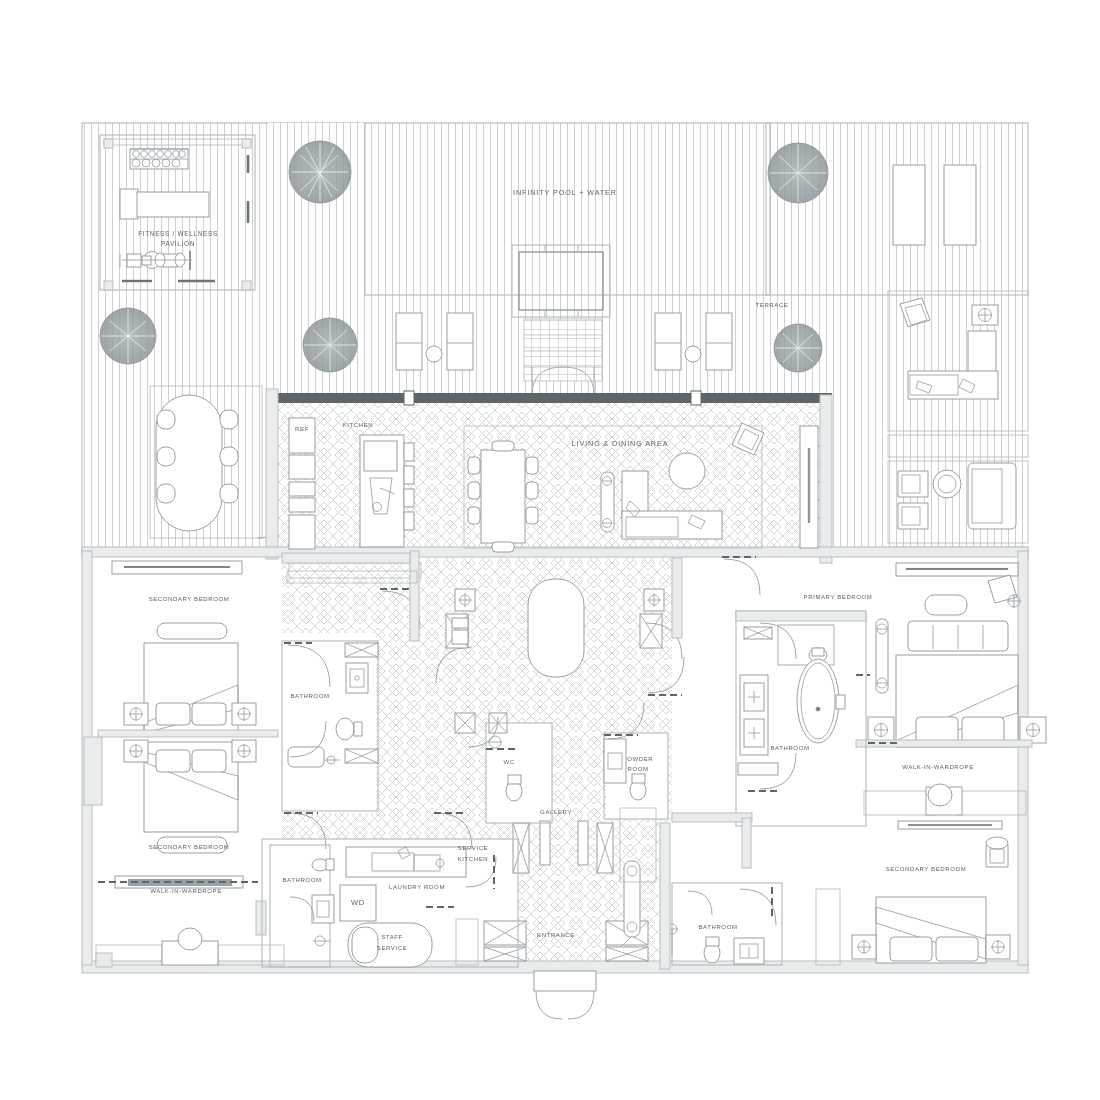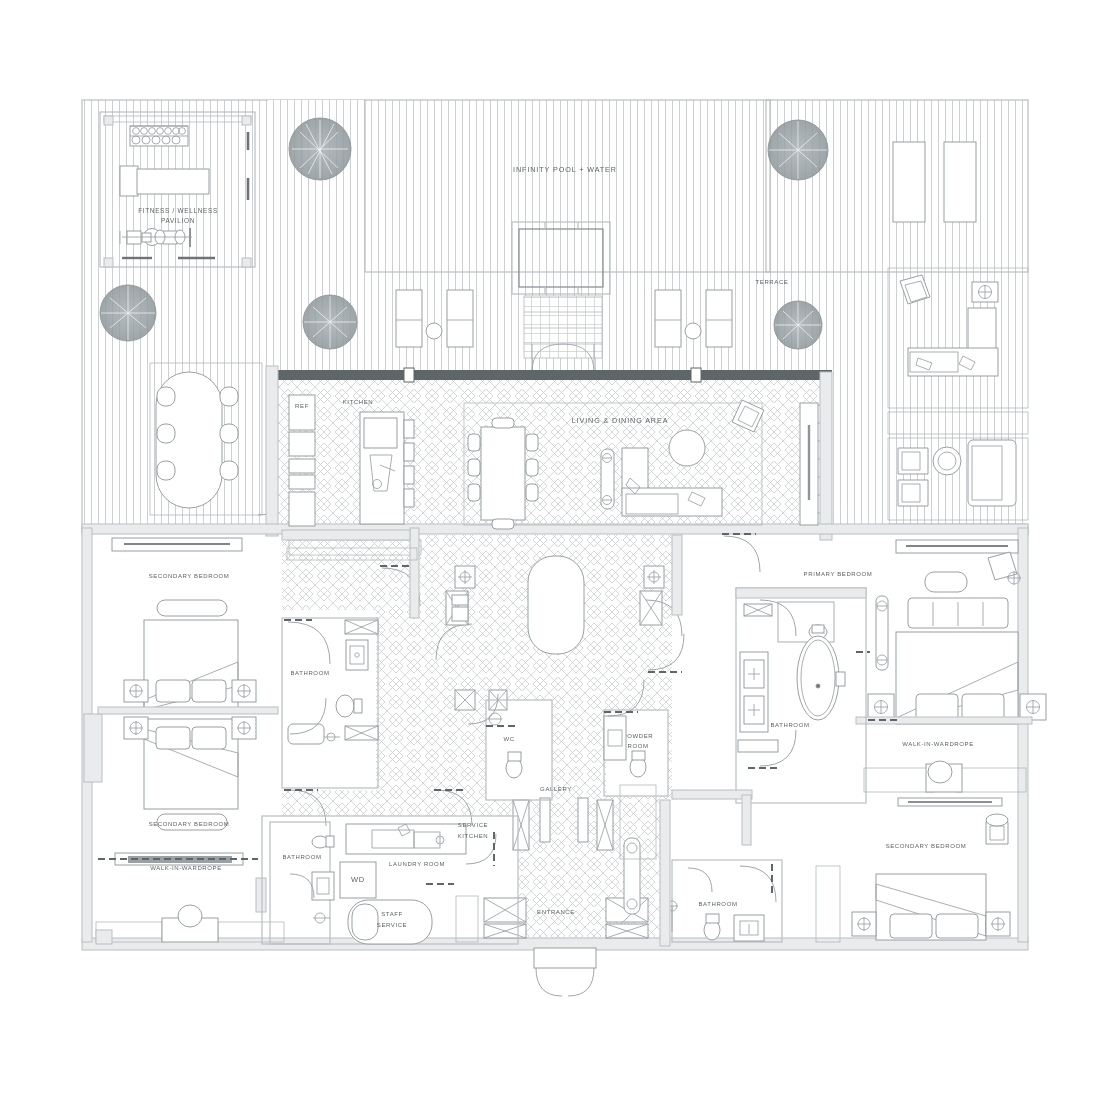--- a/index.html
+++ b/index.html
@@ -1,18 +1,18 @@
 <!DOCTYPE html>
 <html><head>
 <meta charset="utf-8">
 <style>
   html,body{margin:0;padding:0;background:#ffffff;}
   body{width:1100px;height:1100px;overflow:hidden;
        font-family:"Liberation Sans","DejaVu Sans",sans-serif;}
-  #plan-root{position:relative;width:1100px;height:796px;background:#ffffff;}
+  #plan-root{position:relative;width:1100px;height:796px;background:#ffffff;margin-top:23px;}
   svg#floorplan{display:block;width:1100px;height:1100px;}
   .rm-label{font-family:"Liberation Sans","DejaVu Sans",sans-serif;
             fill:#5c6366;text-anchor:middle;letter-spacing:.9px;
             font-size:7.2px;font-weight:400;}
   .rm-label.sm{font-size:6.4px;letter-spacing:.7px;}
   .rm-label.xs{font-size:6px;letter-spacing:.6px;}
   .rm-label.bigger{font-size:7.6px;}
 </style>
 </head>
 <body>

